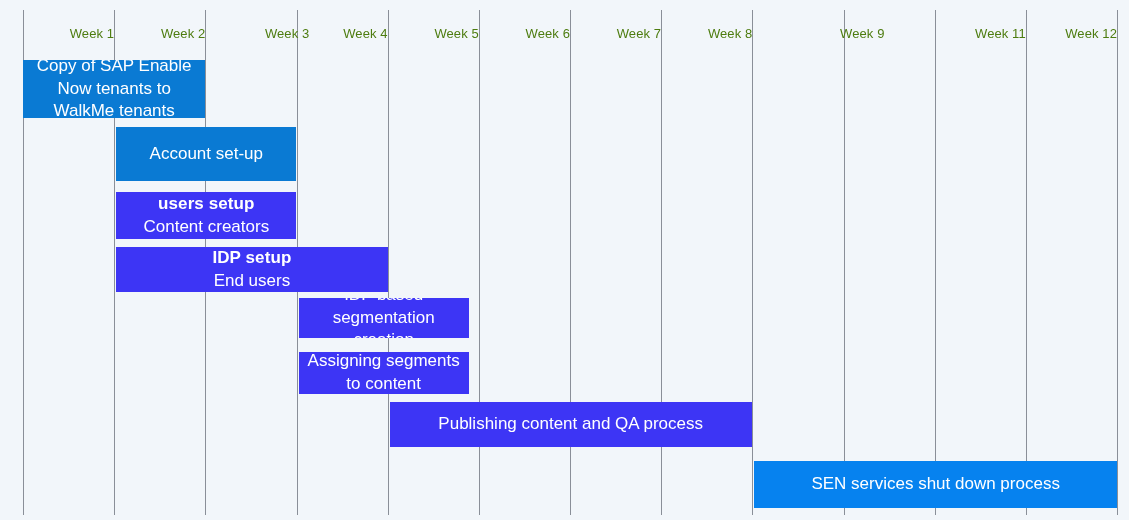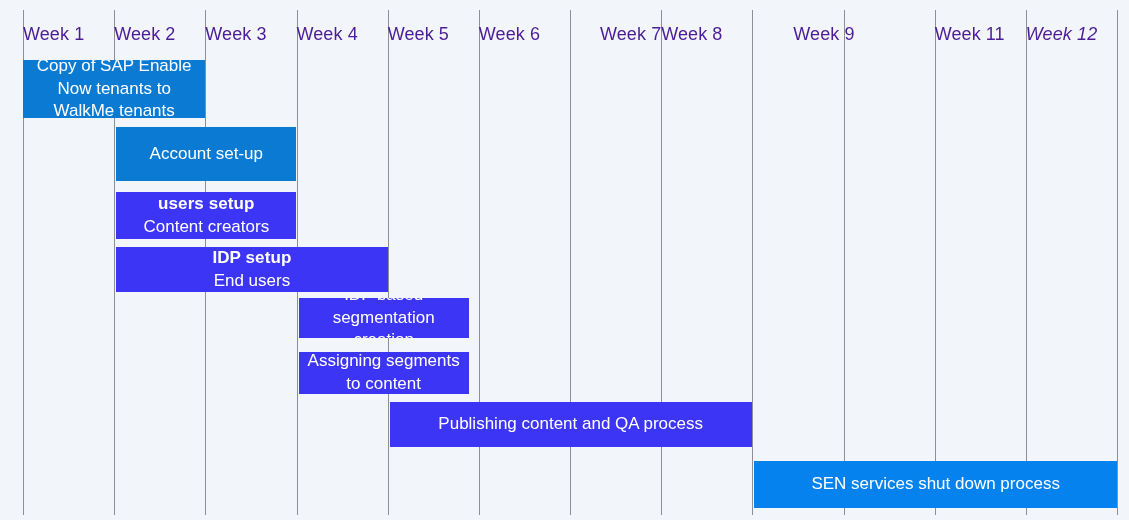--- a/index.html
+++ b/index.html
@@ -42,23 +42,23 @@
     left: 23px;
     top: 10px;
     height: 48px;
     width: 1094px;
   }
   .header-cell {
     position: absolute;
     top: 0;
     height: 48px;
     line-height: 48px;
-    text-align: left;
-    font-size: 18px;
-    color: #4c1d95;
+    text-align: right;
+    font-size: 13px;
+    color: #4d7c0f;
     letter-spacing: 0.1px;
     white-space: nowrap;
   }
 
   
   .bars-layer {
     position: absolute;
     left: 0; top: 0;
     width: 1129px;
     height: 520px;
@@ -116,25 +116,25 @@
       <div class="grid-line" style="left: 1117px;"></div>
     </div>
 
   <div class="header-row">
       <div class="header-cell" style="left: 0px; width: 91.1667px;">Week 1</div>
       <div class="header-cell" style="left: 91.1667px; width: 91.1667px;">Week 2</div>
       <div class="header-cell" style="left: 182.333px; width: 104px;">Week 3</div>
       <div class="header-cell" style="left: 273.5px; width: 91.1667px;">Week 4</div>
       <div class="header-cell" style="left: 364.667px; width: 91.1667px;">Week 5</div>
       <div class="header-cell" style="left: 455.833px; width: 91.1667px;">Week 6</div>
-      <div class="header-cell" style="left: 547px; width: 91.1667px; padding-left: 30px;">Week 7</div>
+      <div class="header-cell" style="left: 547px; width: 91.1667px;">Week 7</div>
       <div class="header-cell" style="left: 638.167px; width: 91.1667px;">Week 8</div>
       <div class="header-cell" style="left: 729.333px; width: 91.1667px; padding-left: 41px;">Week 9</div>
       <div class="header-cell" style="left: 911.667px; width: 91.1667px;">Week 11</div>
-      <div class="header-cell" style="left: 1002.83px; width: 91.1667px; font-style: italic;">Week 12</div>
+      <div class="header-cell" style="left: 1002.83px; width: 91.1667px;">Week 12</div>
     </div>
 
   <div class="bars-layer">
       <div class="gantt-bar" style="left: 23px; top: 60px; width: 182.333px; height: 58px; background: rgb(10, 122, 211);">
         <span class="bar-text-wrap">
           <span class="bar-label">Copy of SAP Enable Now tenants to WalkMe tenants</span>
         </span>
       </div>
       <div class="gantt-bar" style="left: 116.167px; top: 127px; width: 180.333px; height: 54px; background: rgb(10, 122, 211);">
         <span class="bar-text-wrap">

